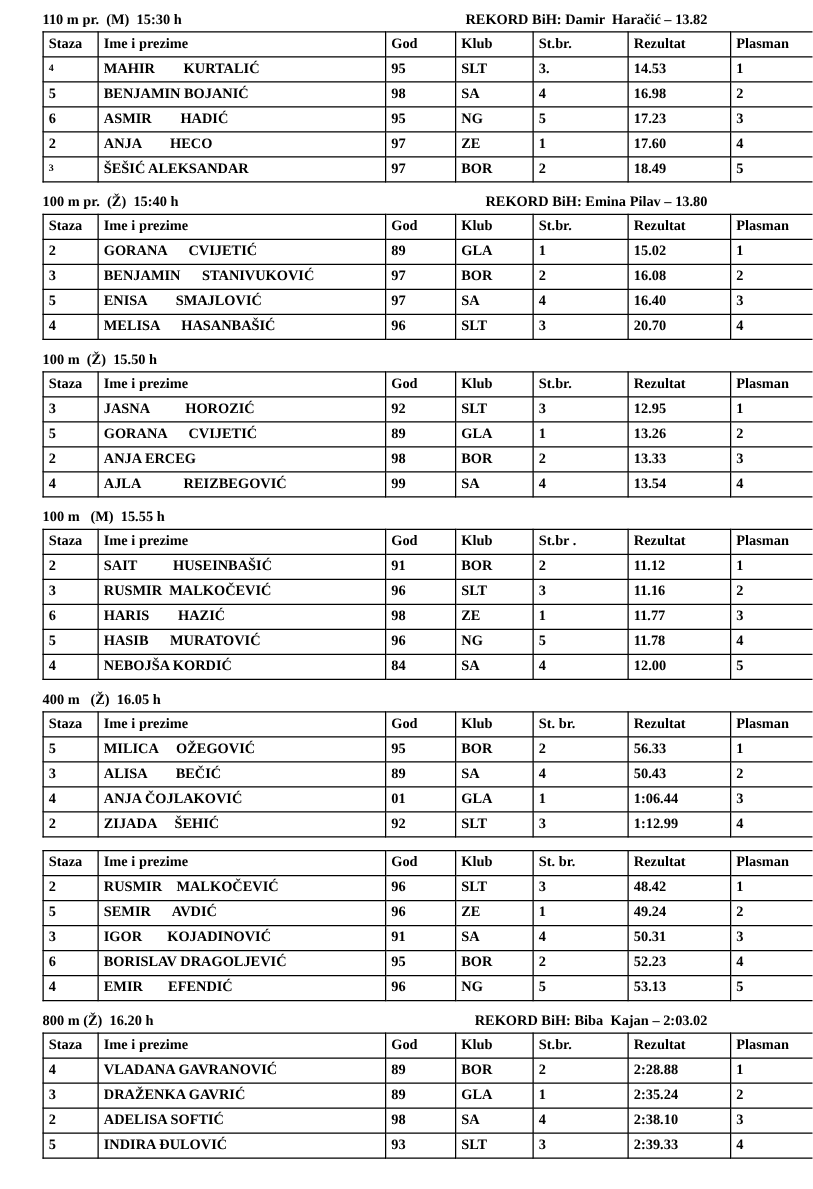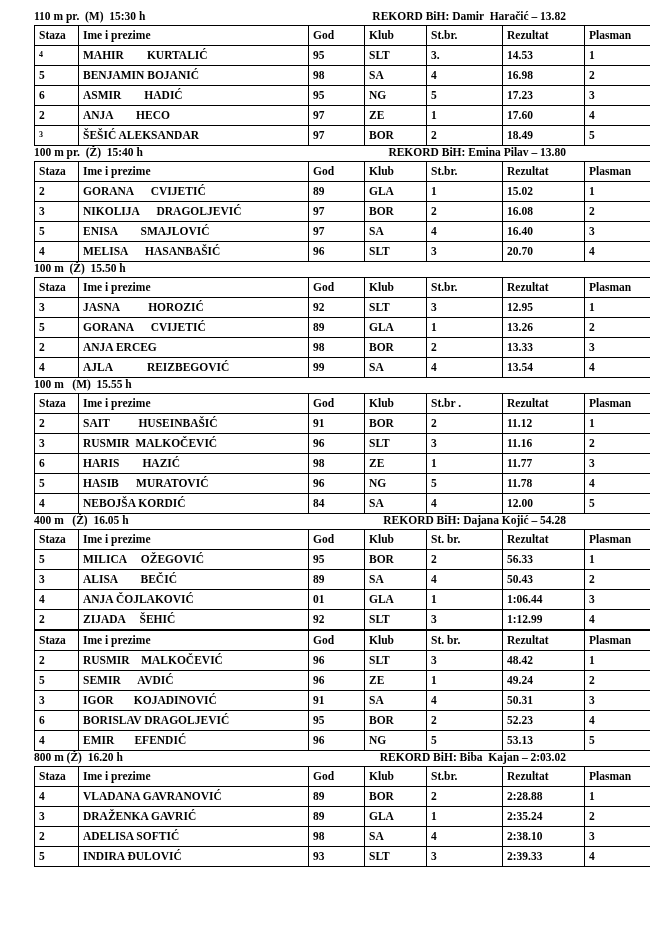--- a/index.html
+++ b/index.html
@@ -14,20 +14,21 @@
     color: #000000;
     overflow: hidden;
   }
   .page {
     width: 650px;
     height: 951px;
     box-sizing: border-box;
     padding: 10px 14px 0 18px;
   }
   .event {
+    margin-bottom: 10px;
     padding-left: 16px;
   }
   .event-head {
     display: flex;
     justify-content: space-between;
     align-items: baseline;
     font-weight: bold;
     font-size: 11.5px;
     margin-bottom: 3px;
     padding-right: 6px;
@@ -184,21 +185,21 @@
               <td class="lane">2</td>
               <td>GORANA      CVIJETIĆ</td>
               <td>89</td>
               <td>GLA</td>
               <td>1</td>
               <td>15.02</td>
               <td>1</td>
             </tr>
             <tr>
               <td class="lane">3</td>
-              <td>NIKOLIJA      DRAGOLJEVIĆ</td>
+              <td>BENJAMIN      STANIVUKOVIĆ</td>
               <td>97</td>
               <td>BOR</td>
               <td>2</td>
               <td>16.08</td>
               <td>2</td>
             </tr>
             <tr>
               <td class="lane">5</td>
               <td>ENISA        SMAJLOVIĆ</td>
               <td>97</td>
@@ -354,21 +355,20 @@
               <td>4</td>
               <td>12.00</td>
               <td>5</td>
             </tr>
           </tbody>
         </table>
       </div>
       <div class="event">
         <div class="event-head">
           <span class="event-title">400 m   (Ž)  16.05 h</span>
-          <span class="event-record">REKORD BiH: Dajana Kojić – 54.28</span>
         </div>
         <table class="results">
           <colgroup>
             <col class="c-lane">
             <col class="c-name">
             <col class="c-year">
             <col class="c-club">
             <col class="c-start">
             <col class="c-result">
             <col class="c-place">

